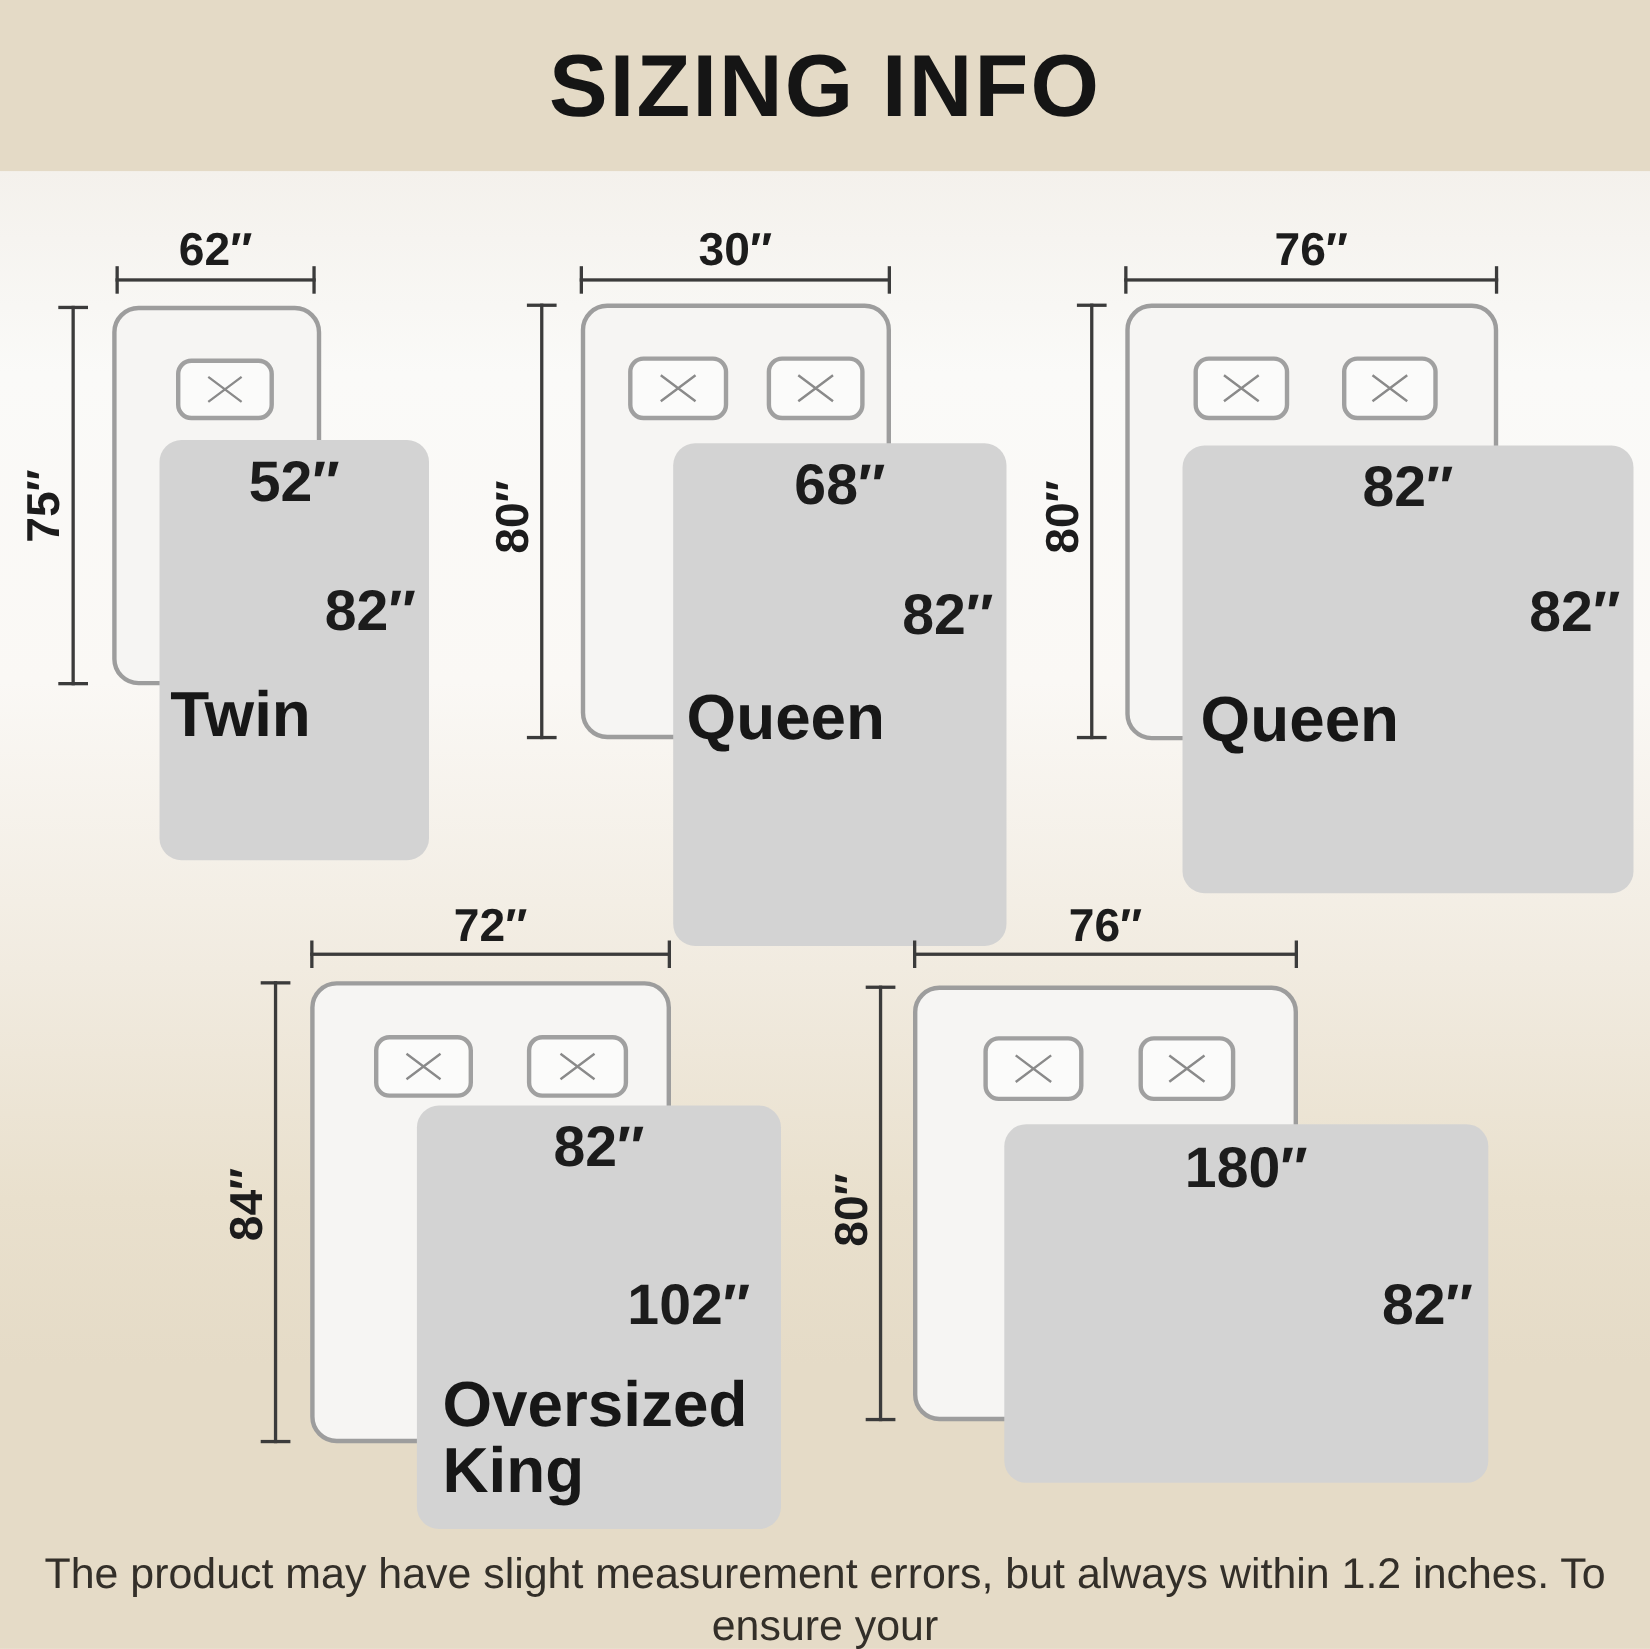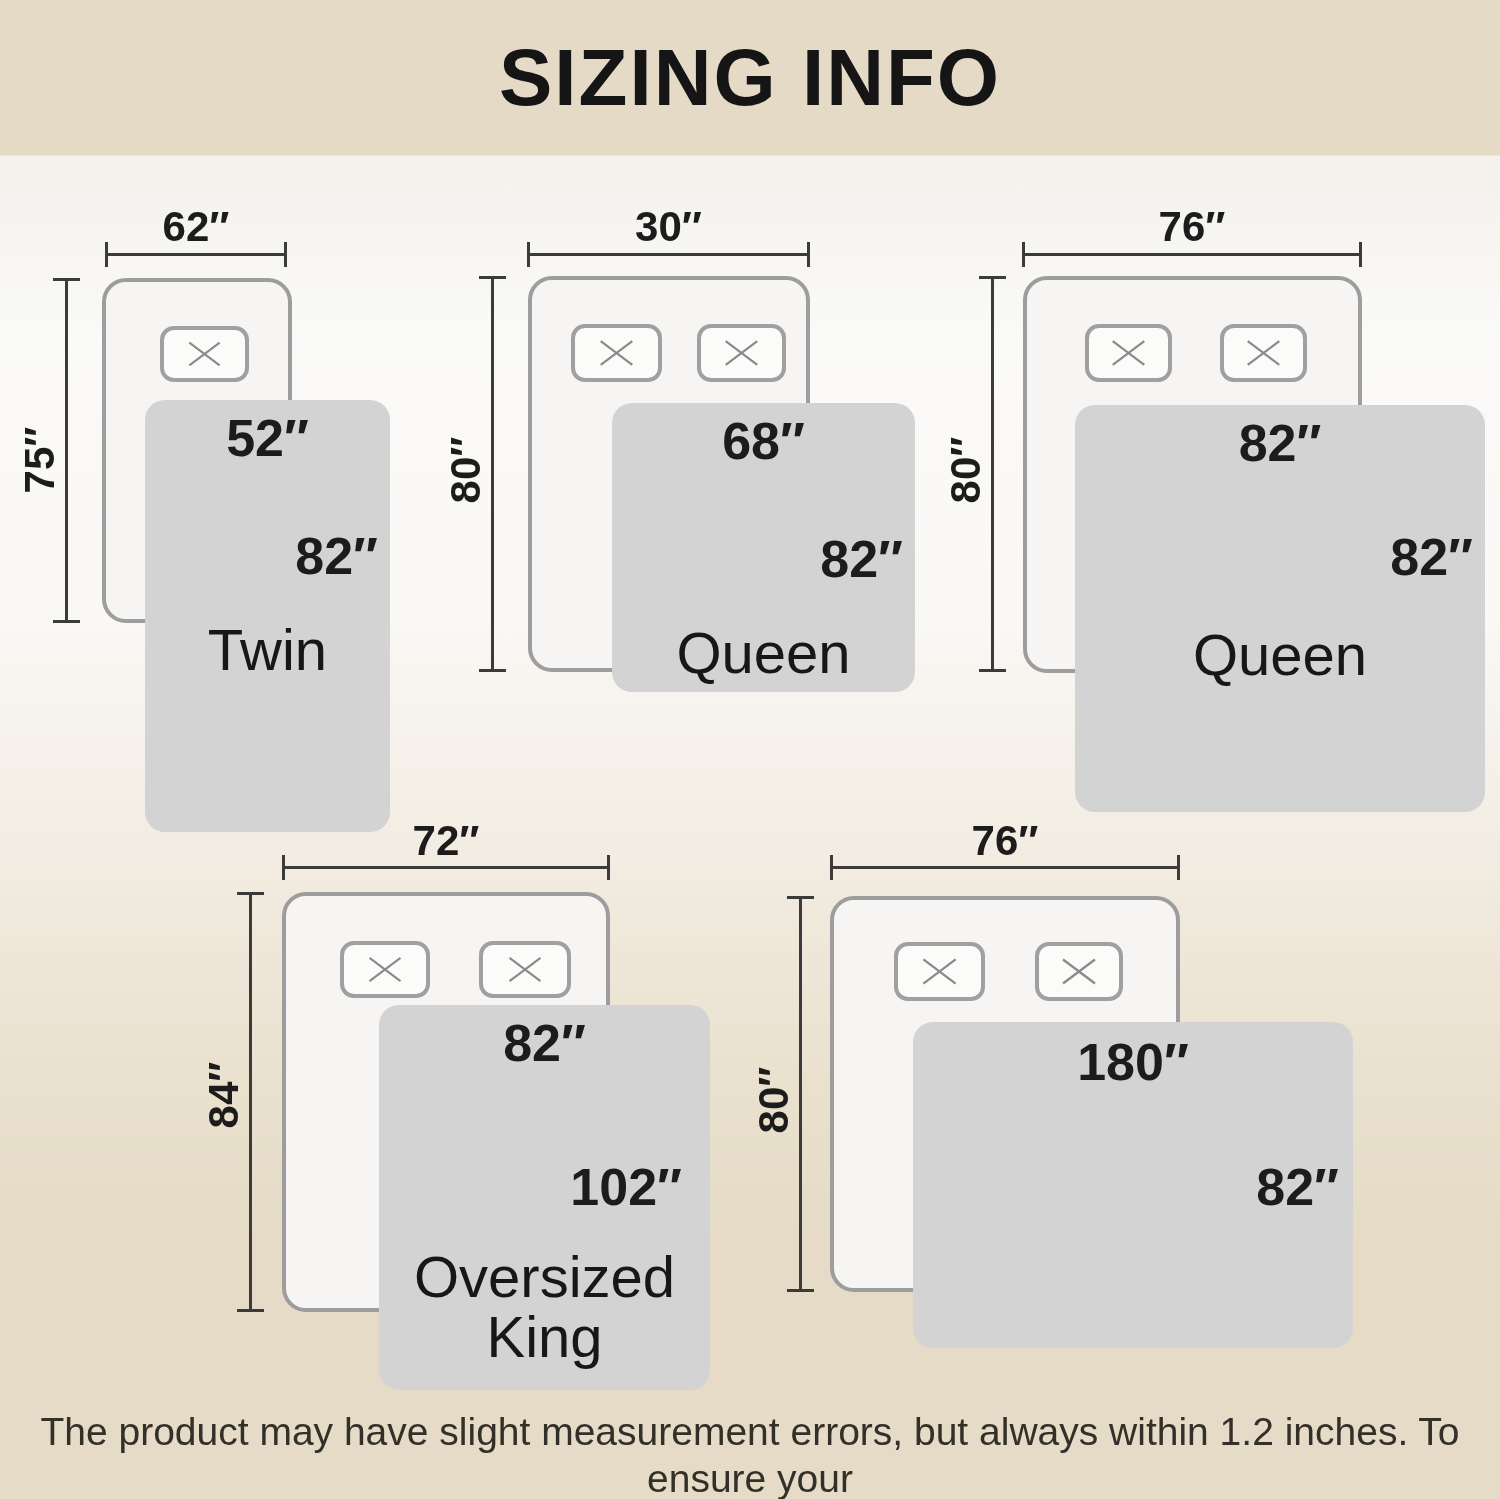--- a/index.html
+++ b/index.html
@@ -33,21 +33,21 @@
     font-size:42px;font-weight:bold;transform:rotate(-90deg);
   }
   
   .bed{background:#f6f5f3;border:4px solid #9d9d9d;border-radius:24px;box-sizing:border-box;}
   .pillow{position:absolute;background:#fbfbfa;border:4px solid #a0a0a0;border-radius:14px;box-sizing:border-box;
     display:flex;align-items:center;justify-content:center;}
   .pillow svg{width:100%;height:100%;display:block;}
   .blanket{background:#d3d3d3;border-radius:20px;}
   .bw{position:absolute;left:0;width:100%;text-align:center;font-size:52px;font-weight:bold;}
   .bl{position:absolute;font-size:52px;font-weight:bold;}
-  .bn{position:absolute;left:0;width:100%;text-align:center;font-size:58px;font-weight:normal;line-height:60px;color:#171717;}
+  .bn{position:absolute;left:0;width:100%;text-align:left;font-size:58px;font-weight:bold;line-height:60px;color:#171717;}
   .bn .inner{display:block;margin:0 auto;max-width:92%;}
   
   .footer{
     left:0;top:1408px;width:1500px;text-align:center;
     font-size:39px;line-height:47px;font-weight:normal;color:#332f29;
   }
 </style>
 </head>
 <body>
 
@@ -66,21 +66,21 @@
         <i class="vt t"></i>
         <i class="vt b"></i>
       </div>
     <div class="abs bed" style="left:102px;top:278px;width:190px;height:345px">
       <div class="pillow" style="left:54px;top:44px;width:89px;height:56px">
         <svg viewBox="0 0 90 57">
             <path d="M27 15 L63 42 M63 15 L27 42" stroke="#8a8a8a" stroke-width="2.5" fill="none"></path>
           </svg>
       </div>
     </div>
-    <div class="abs blanket" style="left:145px;top:400px;width:245px;height:432px">
+    <div class="abs blanket" style="left:145px;top:400px;width:245px;height:382px">
       <div class="bw" style="top:8px">52″</div>
       <div class="bl" style="top:126px;right:12px">82″</div>
       <div class="bn" style="top:220px">
           <span class="inner">Twin</span>
         </div>
     </div>
   </div>
 
   <div>
     <div class="abs hlabel" style="left:527px;top:204px;width:283px">30″</div>
@@ -98,21 +98,21 @@
         <svg viewBox="0 0 90 57">
             <path d="M27 15 L63 42 M63 15 L27 42" stroke="#8a8a8a" stroke-width="2.5" fill="none"></path>
           </svg>
       </div>
       <div class="pillow" style="left:165px;top:44px;width:89px;height:58px">
         <svg viewBox="0 0 90 57">
             <path d="M27 15 L63 42 M63 15 L27 42" stroke="#8a8a8a" stroke-width="2.5" fill="none"></path>
           </svg>
       </div>
     </div>
-    <div class="abs blanket" style="left:612px;top:403px;width:303px;height:289px">
+    <div class="abs blanket" style="left:612px;top:403px;width:303px;height:457px">
       <div class="bw" style="top:8px">68″</div>
       <div class="bl" style="top:126px;right:12px">82″</div>
       <div class="bn" style="top:220px">
           <span class="inner">Queen</span>
         </div>
     </div>
   </div>
 
   <div>
     <div class="abs hlabel" style="left:1022px;top:204px;width:340px">76″</div>

